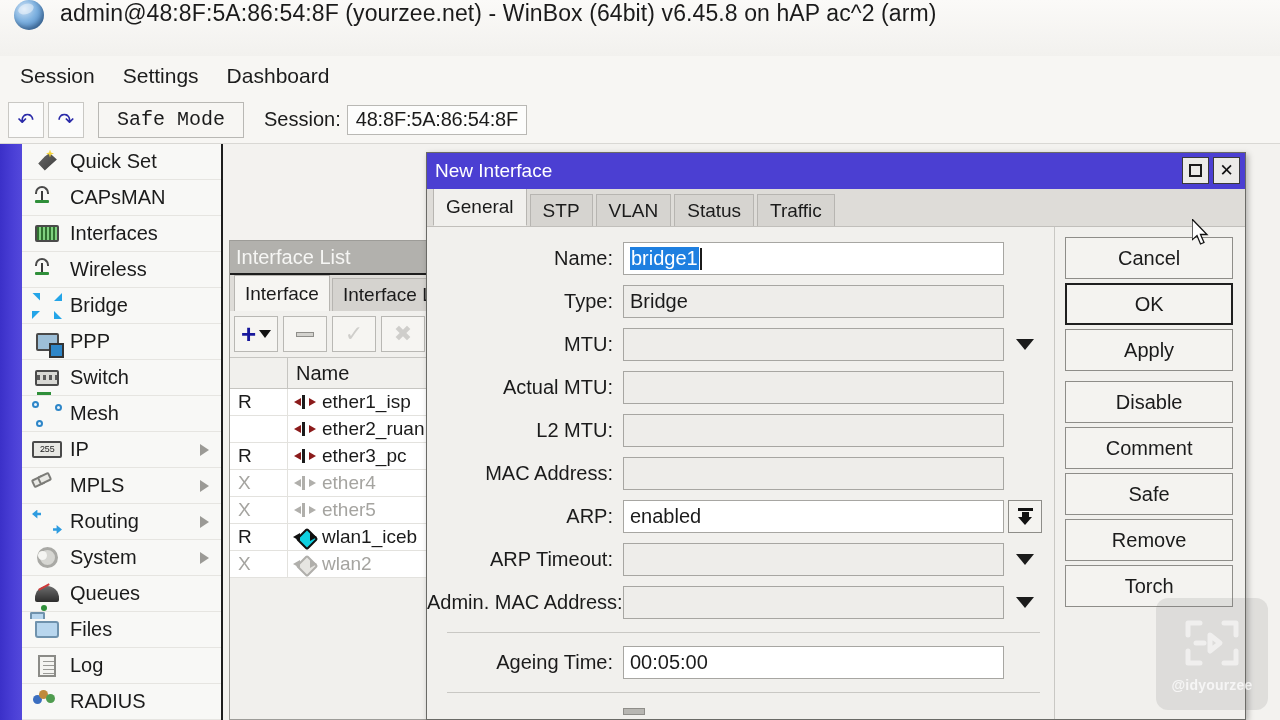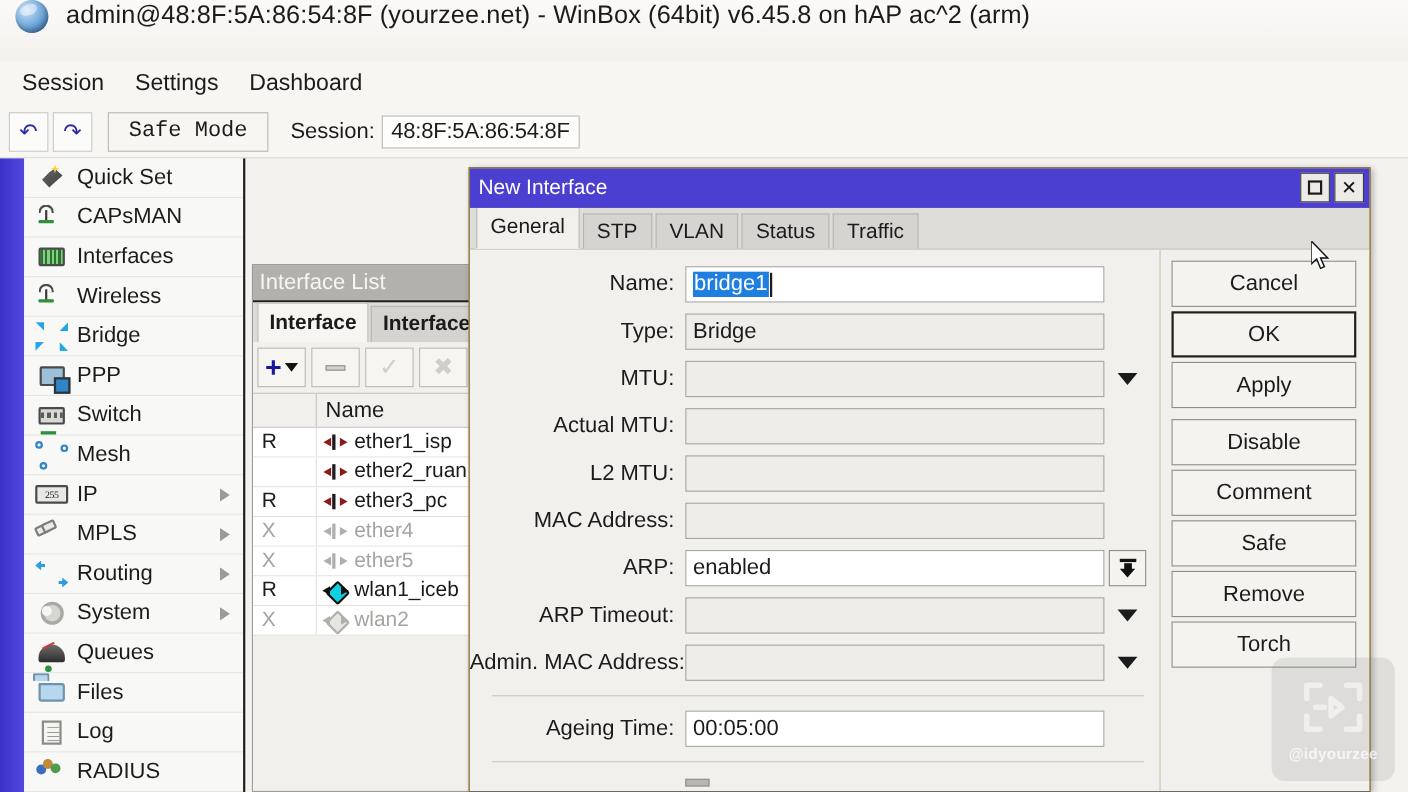--- a/index.html
+++ b/index.html
@@ -159,21 +159,21 @@
   .ico-bridge{width:22px;height:20px;}
   .ico-bridge span{position:absolute;width:8px;height:8px;background:#24a5e8;clip-path:polygon(0 0,100% 0,100% 100%);}
   .ico-ppp{width:23px;height:18px;background:#9dbfd8;border:2px solid #4a4a4a;border-radius:2px;}
   .ico-ppp::after{content:"";position:absolute;right:-2px;bottom:-3px;width:11px;height:11px;background:#2e86c8;border:2px solid #333;}
   .ico-switch{width:24px;height:16px;background:#d8d8d4;border:2px solid #4a4a4a;border-radius:2px;
     background-image:repeating-linear-gradient(90deg,#5a5a5a 0 3px, transparent 3px 6px);background-size:100% 5px;background-repeat:no-repeat;background-position:center 3px;}
   .ico-switch::after{content:"";position:absolute;left:5px;bottom:-4px;width:14px;height:3px;background:#2f8f3a;}
   .ico-mesh{width:22px;height:20px;}
   .ico-mesh i{position:absolute;width:7px;height:7px;border:2px solid #2e86c8;border-radius:50%;background:#eaf4fb;}
   .ico-ip{width:32px;height:17px;background:#e8e8e4;border:2px solid #4a4a4a;border-radius:2px;
-     font-size:9px;font-family:Liberation Serif, serif;color:#222;text-align:center;line-height:15px;letter-spacing:-.5px;}
+     font-size:9px;font-family:Liberation Mono, monospace;color:#222;text-align:center;line-height:15px;letter-spacing:-.5px;}
   .ico-mpls{width:22px;height:18px;}
   .ico-mpls i{position:absolute;width:13px;height:9px;background:#e9e9e5;border:2px solid #7c7c78;transform:rotate(-25deg);border-radius:2px;}
   .ico-routing{width:23px;height:19px;}
   .ico-routing i{position:absolute;width:9px;height:9px;background:#2e9ce0;clip-path:polygon(0 50%,60% 0,60% 35%,100% 35%,100% 65%,60% 65%,60% 100%);}
   .ico-gear{width:21px;height:21px;border-radius:50%;background:#d6d6d2;border:3px solid #a9a9a5;}
   .ico-gear::after{content:"";position:absolute;left:6px;top:6px;width:9px;height:9px;border-radius:50%;background:#f5f5f2;}
   .ico-queue{width:24px;height:16px;border-radius:12px 12px 2px 2px;background:linear-gradient(#6d6d6d,#2d2d2d);}
   .ico-queue::after{content:"";position:absolute;left:9px;bottom:-4px;width:6px;height:6px;background:#2f8f3a;border-radius:50%;}
   .ico-queue i{position:absolute;left:6px;top:5px;width:12px;height:2px;background:#d03a3a;transform:rotate(-28deg);}
   .ico-folder{width:24px;height:17px;background:#b8d6ee;border:2px solid #6f92ad;border-radius:1px 3px 3px 3px;}
@@ -208,21 +208,20 @@
   .if-tab {
     height: 32px;
     padding: 16px 10px;
     display: flex; align-items: center;
     font-size: 19px; color: #1b1b1b;
     background: #d5d3cf;
     border: 1px solid #b7b5b1;
     border-bottom: none;
     margin-right: 2px;
     white-space: nowrap;
-    font-weight: bold;
   }
   .if-tab.active {
     background: #f6f5f2;
     height: 36px;
   }
   .iflist-toolbar {
     height: 46px;
     background: #f1f0ed;
     display: flex; align-items: center;
     padding: 0 4px;
@@ -281,21 +280,21 @@
   .wl-ico i.l{position:absolute;left:-1px;top:4px;width:0;height:0;border-right:7px solid #101010;border-top:4px solid transparent;border-bottom:4px solid transparent;}
   .wl-ico i.r{position:absolute;right:-1px;top:4px;width:0;height:0;border-left:7px solid #101010;border-top:4px solid transparent;border-bottom:4px solid transparent;}
   .if-row.dim .wl-ico::before{background:#e6e5e1;border-color:#b0afab;}
   .if-row.dim .wl-ico i.l{border-right-color:#b0afab;}
   .if-row.dim .wl-ico i.r{border-left-color:#b0afab;}
 
   
   .dialog {
     position: absolute; left: 426px; top: 152px;
     width: 820px; height: 568px;
-    background: #eab308;
+    background: #737373;
     border: 1px solid #6a6a66;
     box-shadow: 2px 2px 6px rgba(0,0,0,.28);
     overflow: hidden;
   }
   .dlg-title {
     height: 36px;
     background: #4b3fd2;
     display: flex; align-items: center;
     padding-left: 8px;
     color: #fff; font-size: 19px;

